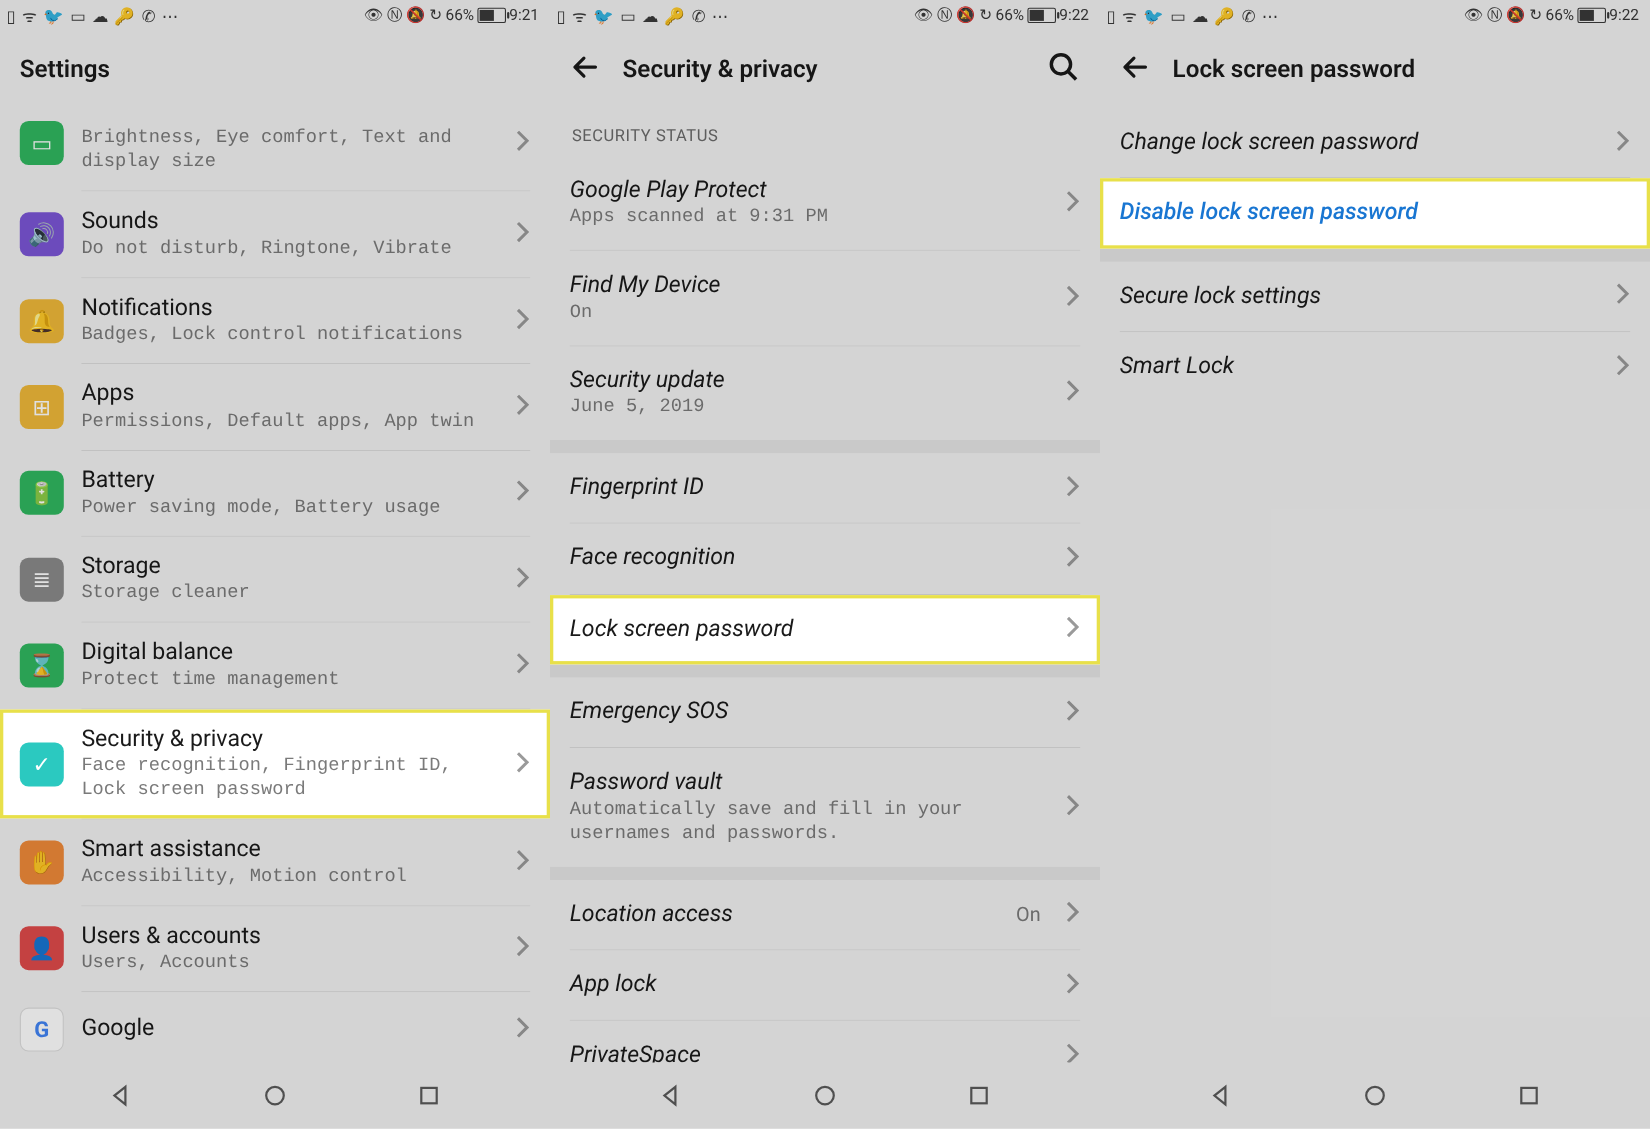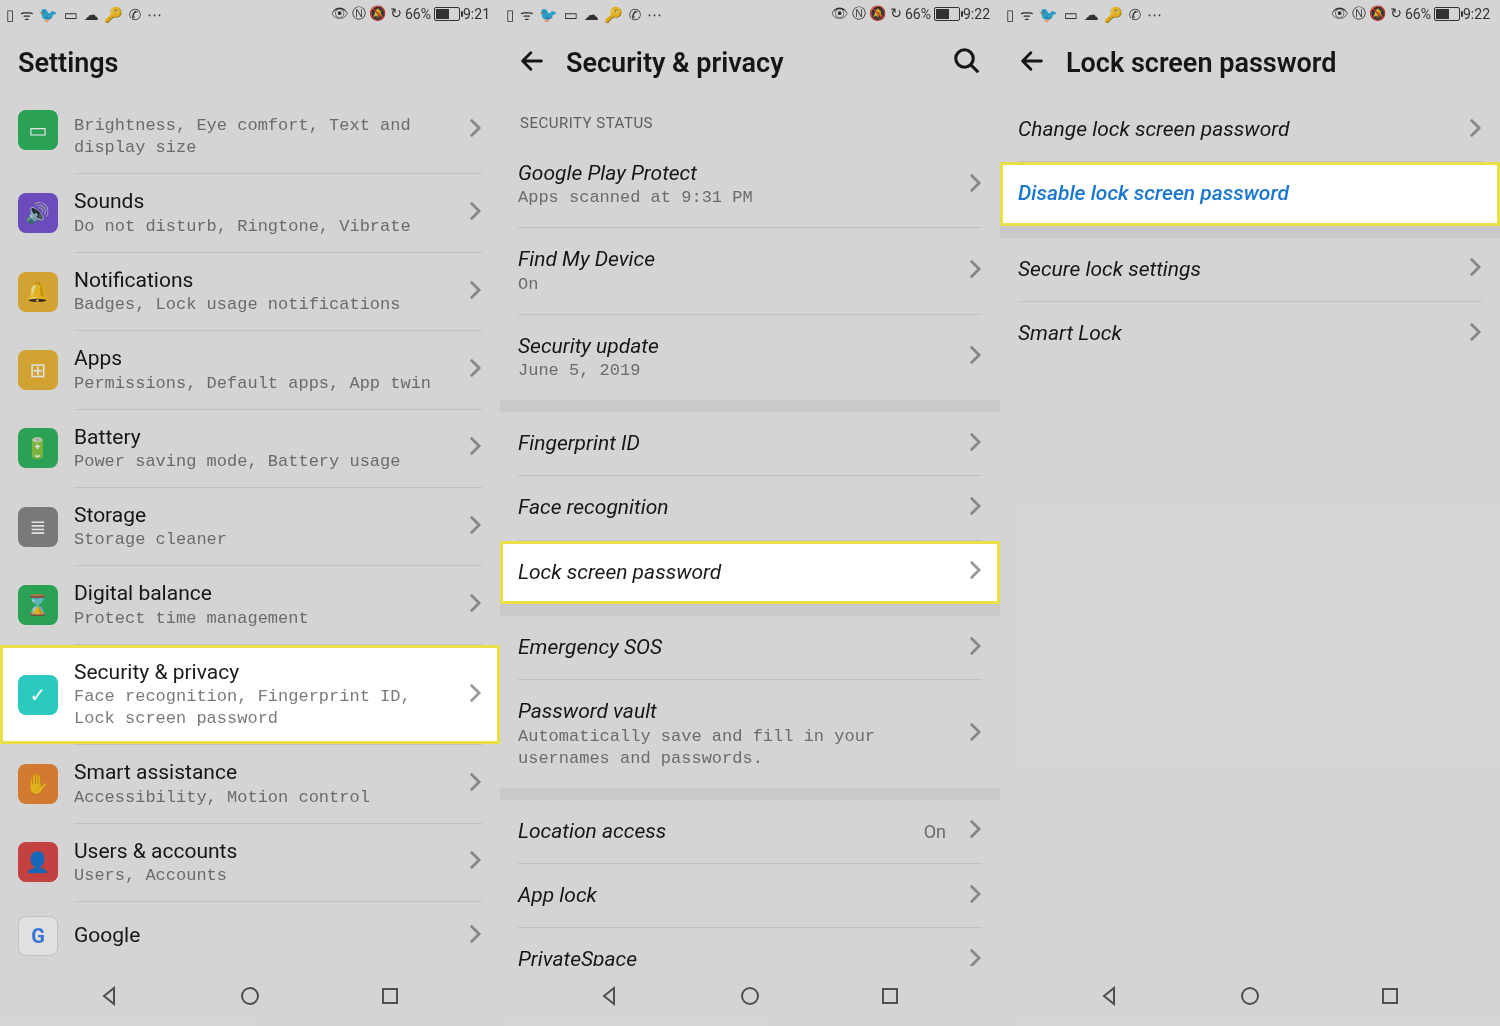--- a/index.html
+++ b/index.html
@@ -47,21 +47,21 @@
   .batt::after{content:"";position:absolute;right:-4px;top:3px;width:2px;height:6px;background:#3a3a3a;border-radius:1px;}
   .batt-fill{background:#3a3a3a;height:100%;width:60%;}
   .header {
     height: 70px;
     display: flex;
     align-items: center;
     padding: 0 18px;
     gap: 20px;
     background: #f2f2f2;
   }
-  .header-title { font-size: 27px; font-weight: 600; color: #1a1a1a; flex:1; }
+  .header-title { font-size: 22px; font-weight: 600; color: #1a1a1a; flex:1; }
   .header .search-icon svg { width:30px; height:30px; }
   .back-btn svg{ width:28px;height:28px; }
   .content { flex:1; overflow:hidden; background:#f2f2f2; }
   .section-header {
     padding: 16px 20px 10px;
     font-size: 15px;
     color: #6b6b6b;
     letter-spacing: 0.5px;
   }
   .row {
@@ -155,21 +155,21 @@
         </div>
       <span class="chevron"><svg viewBox="0 0 10 16">
             <path d="M2 2l6 6-6 6" fill="none" stroke="#9a9a9a" stroke-width="2"></path>
           </svg></span>
     </div>
     <div class="divider"></div>
     <div class="row">
       <div class="icon" style="background:#f0b93a">🔔</div>
       <div class="text">
           <div class="title">Notifications</div>
-          <div class="subtitle">Badges, Lock usage notifications</div>
+          <div class="subtitle">Badges, Lock control notifications</div>
         </div>
       <span class="chevron"><svg viewBox="0 0 10 16">
             <path d="M2 2l6 6-6 6" fill="none" stroke="#9a9a9a" stroke-width="2"></path>
           </svg></span>
     </div>
     <div class="divider"></div>
     <div class="row">
       <div class="icon" style="background:#f0b93a">⊞</div>
       <div class="text">
           <div class="title">Apps</div>

